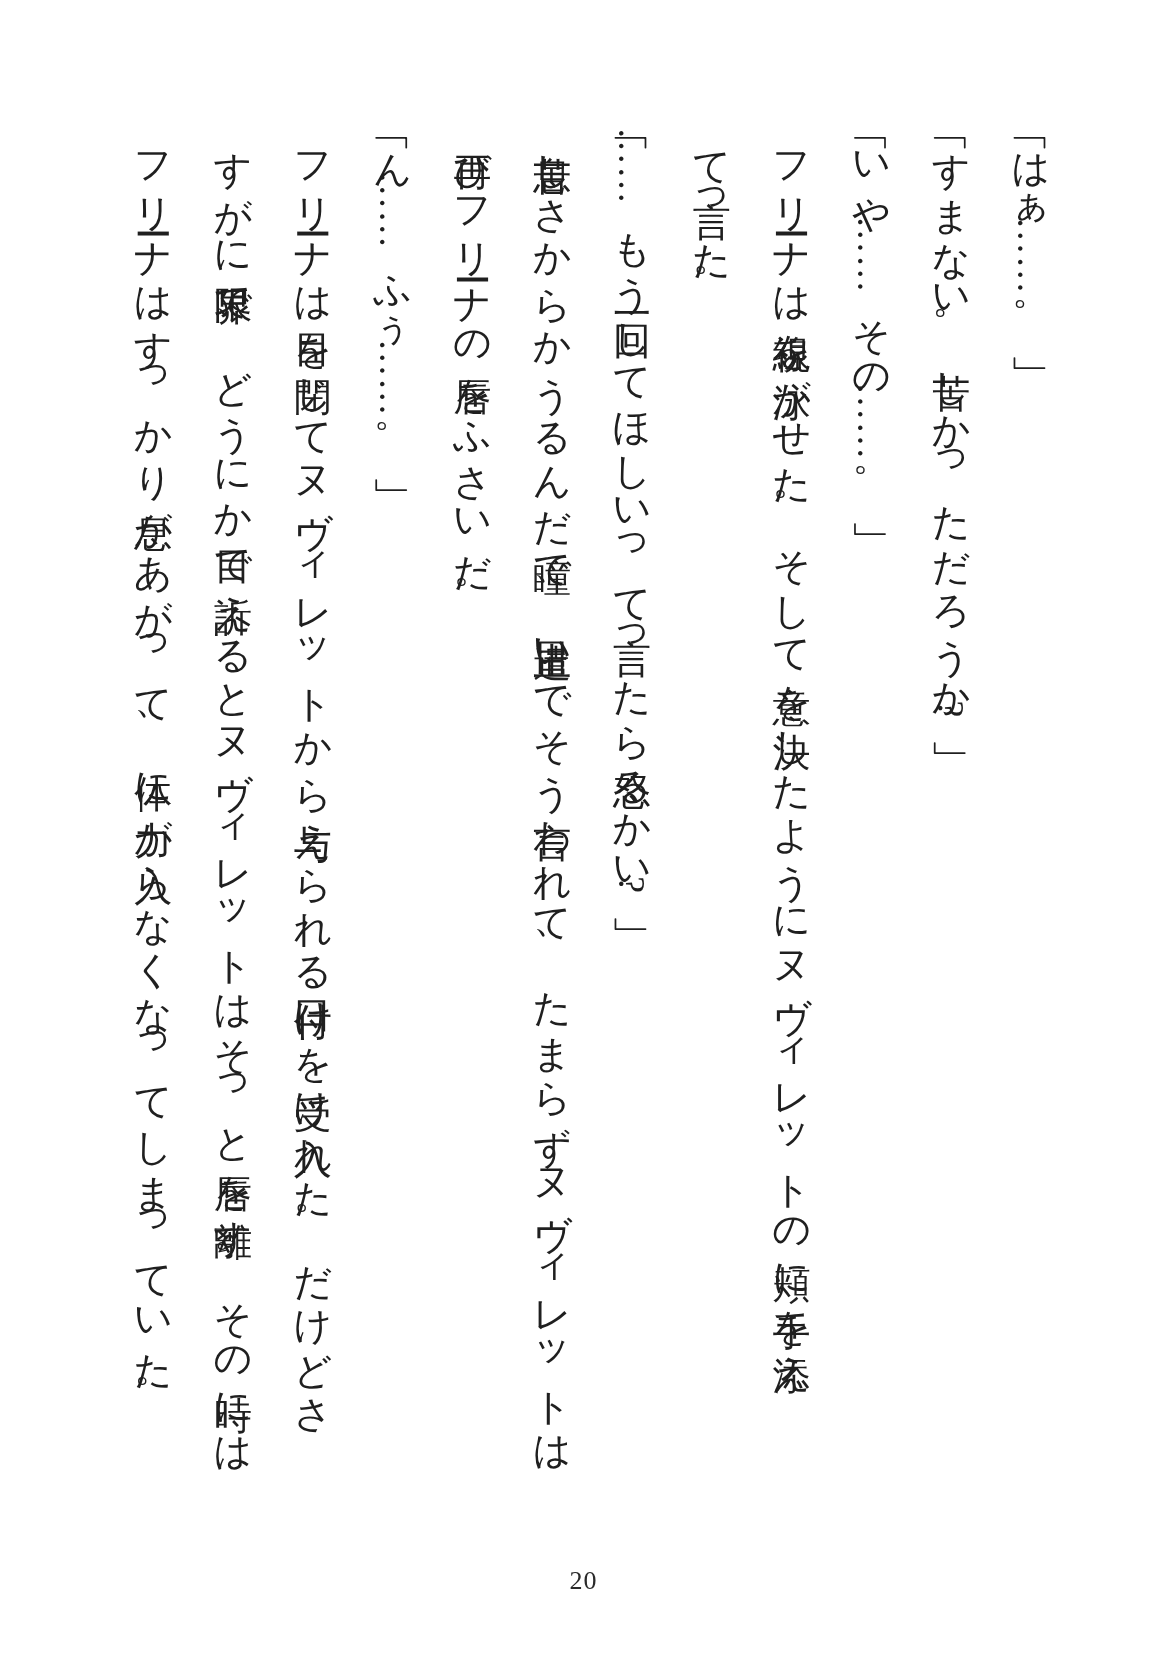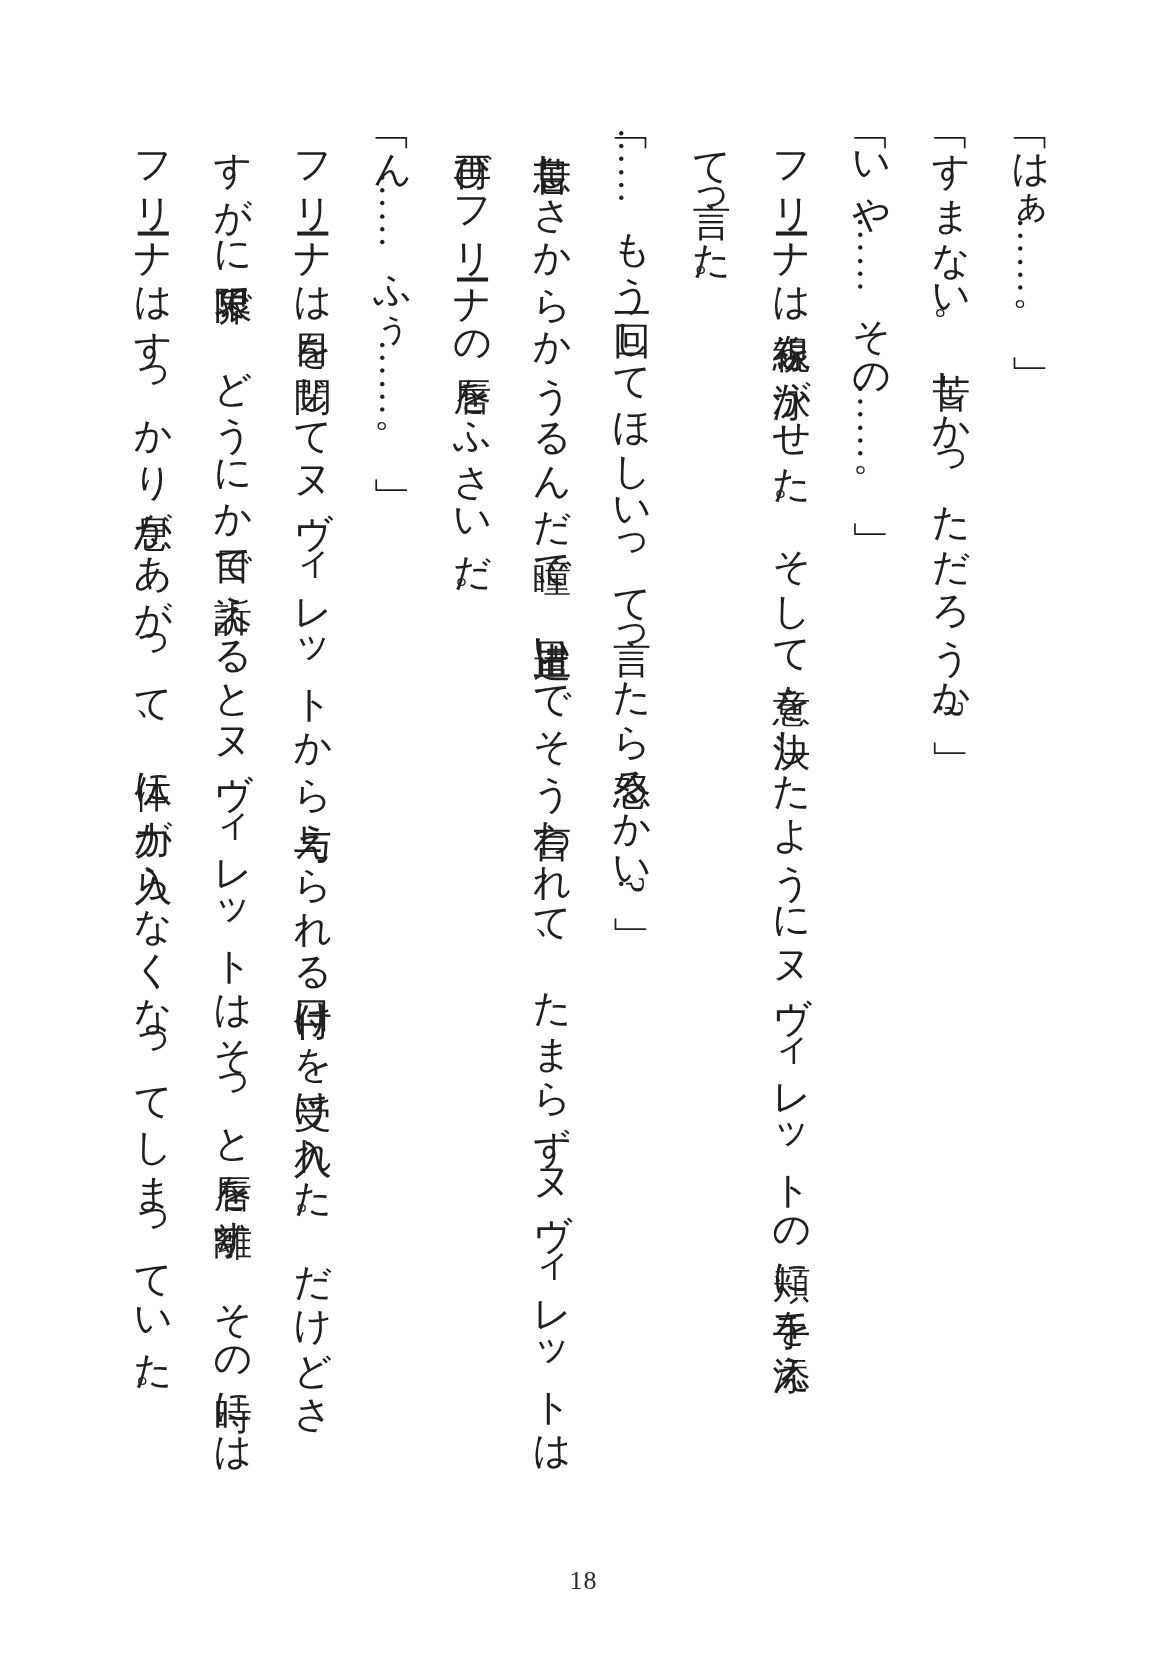--- a/index.html
+++ b/index.html
@@ -54,14 +54,14 @@
     <div class="text-line">フリーナは視線を泳がせた。そして意を決したようにヌヴィレットの頬に手を添え</div>
     <div class="text-line">て言った。</div>
     <div class="text-line">「……もう一回してほしいって言ったら怒るかい?」</div>
     <div class="text-line">息苦しさからかうるんだ瞳で、上目遣いでそう言われて、たまらずヌヴィレットは</div>
     <div class="text-line">再びフリーナの唇をふさいだ。</div>
     <div class="text-line">「ん……ふぅ……。」</div>
     <div class="text-line">フリーナは目を閉じてヌヴィレットから与えられる口付けを受け入れた。だけどさ</div>
     <div class="text-line">すがに限界で、どうにか目で訴えるとヌヴィレットはそっと唇を離す。その時には</div>
     <div class="text-line">フリーナはすっかり息があがって、体に力が入らなくなってしまっていた。</div>
   </div>
-  <div class="page-number">18</div>
+  <div class="page-number">20</div>
 </div>
 
 </body></html>

